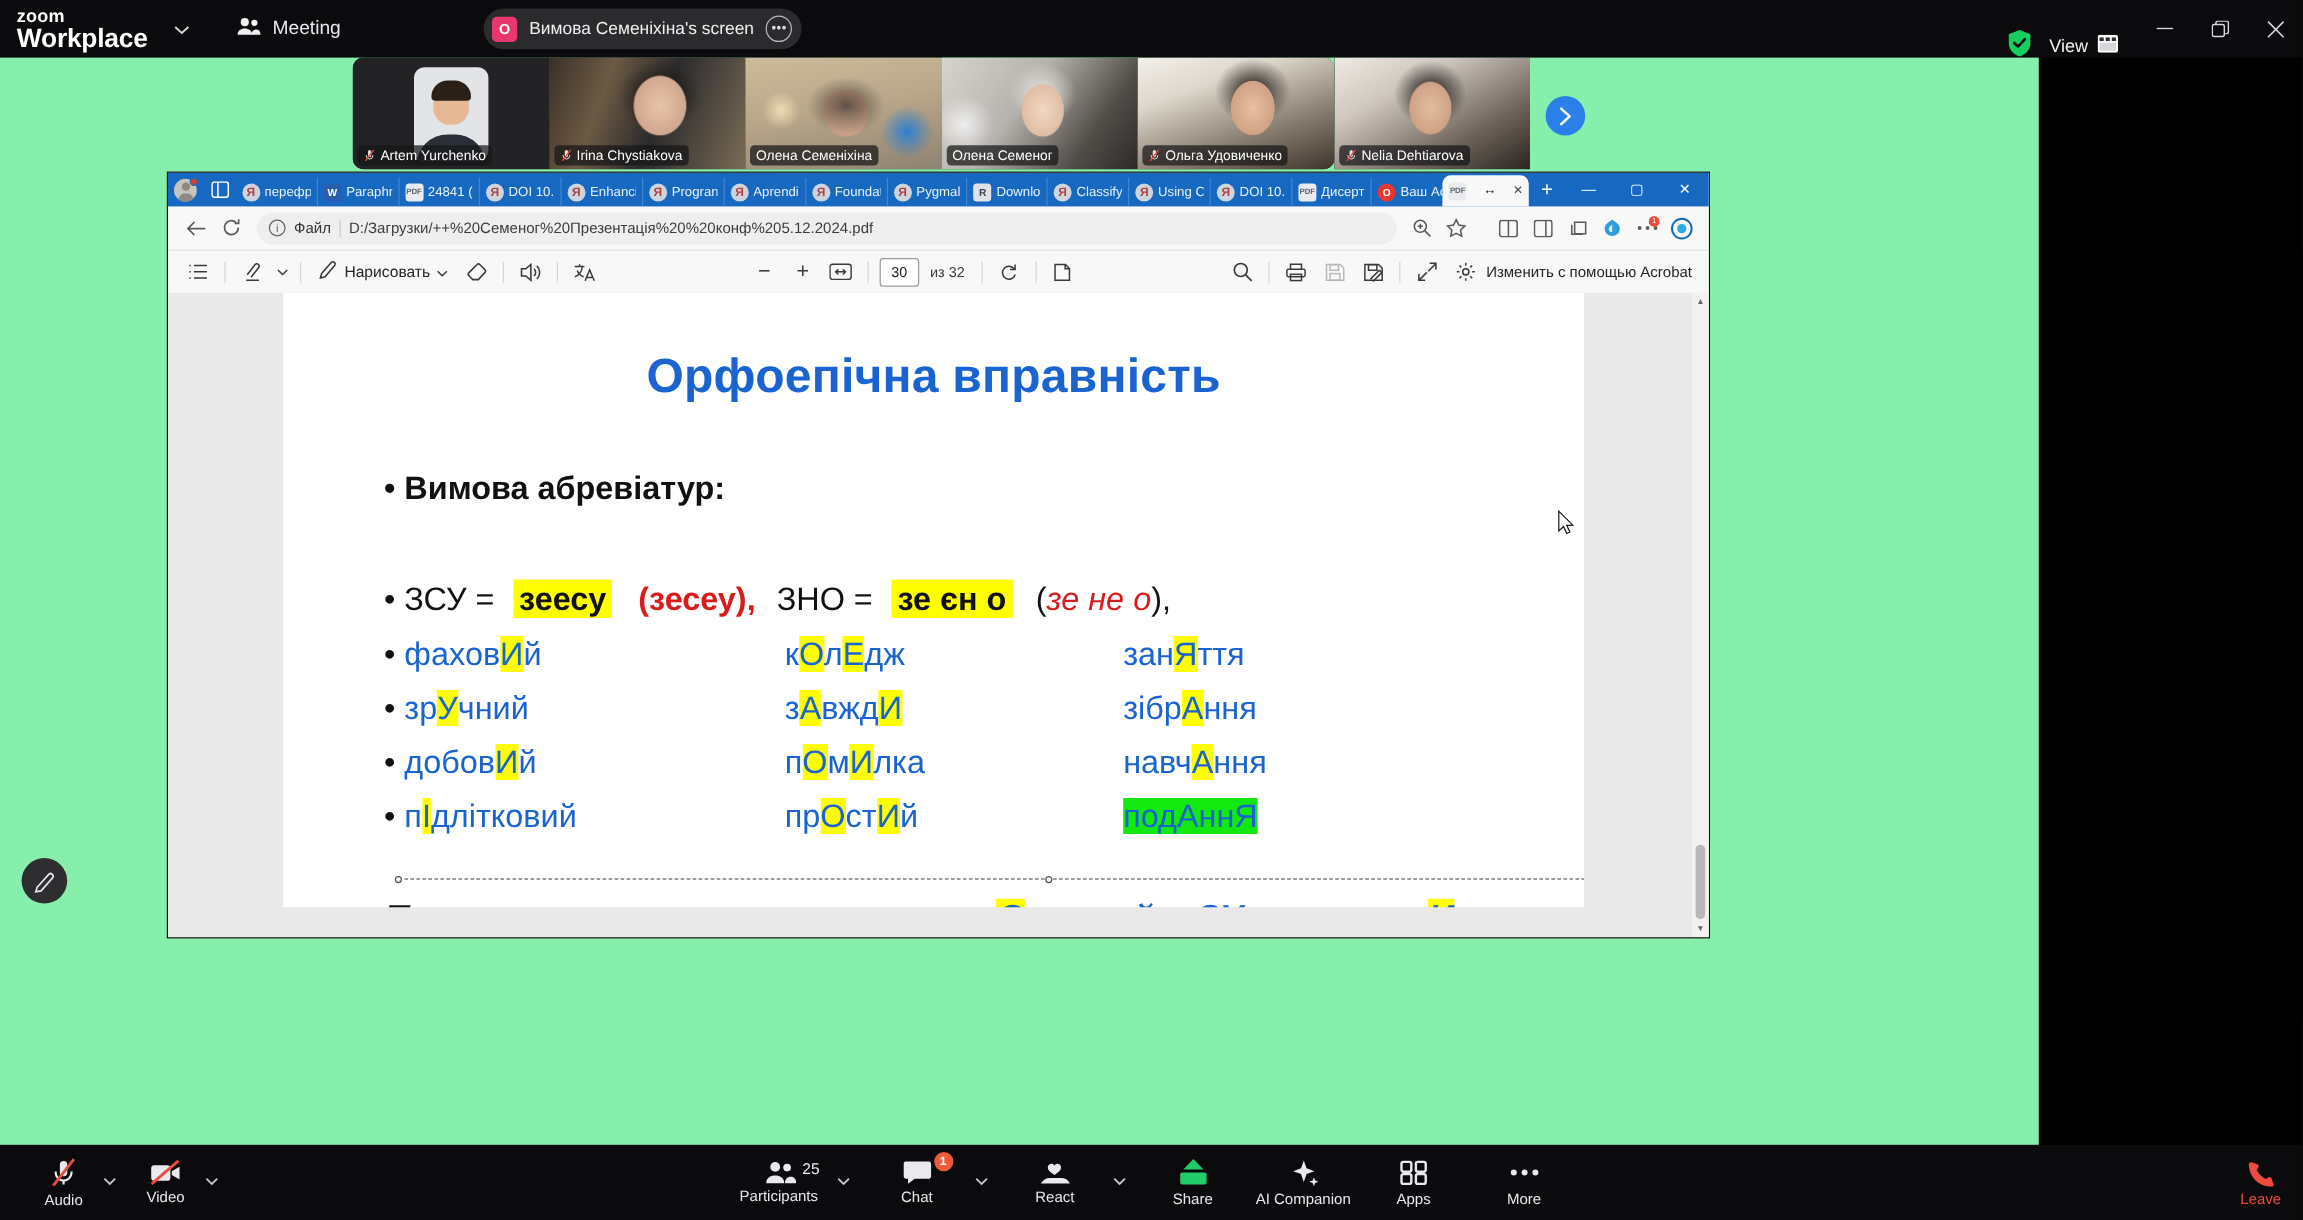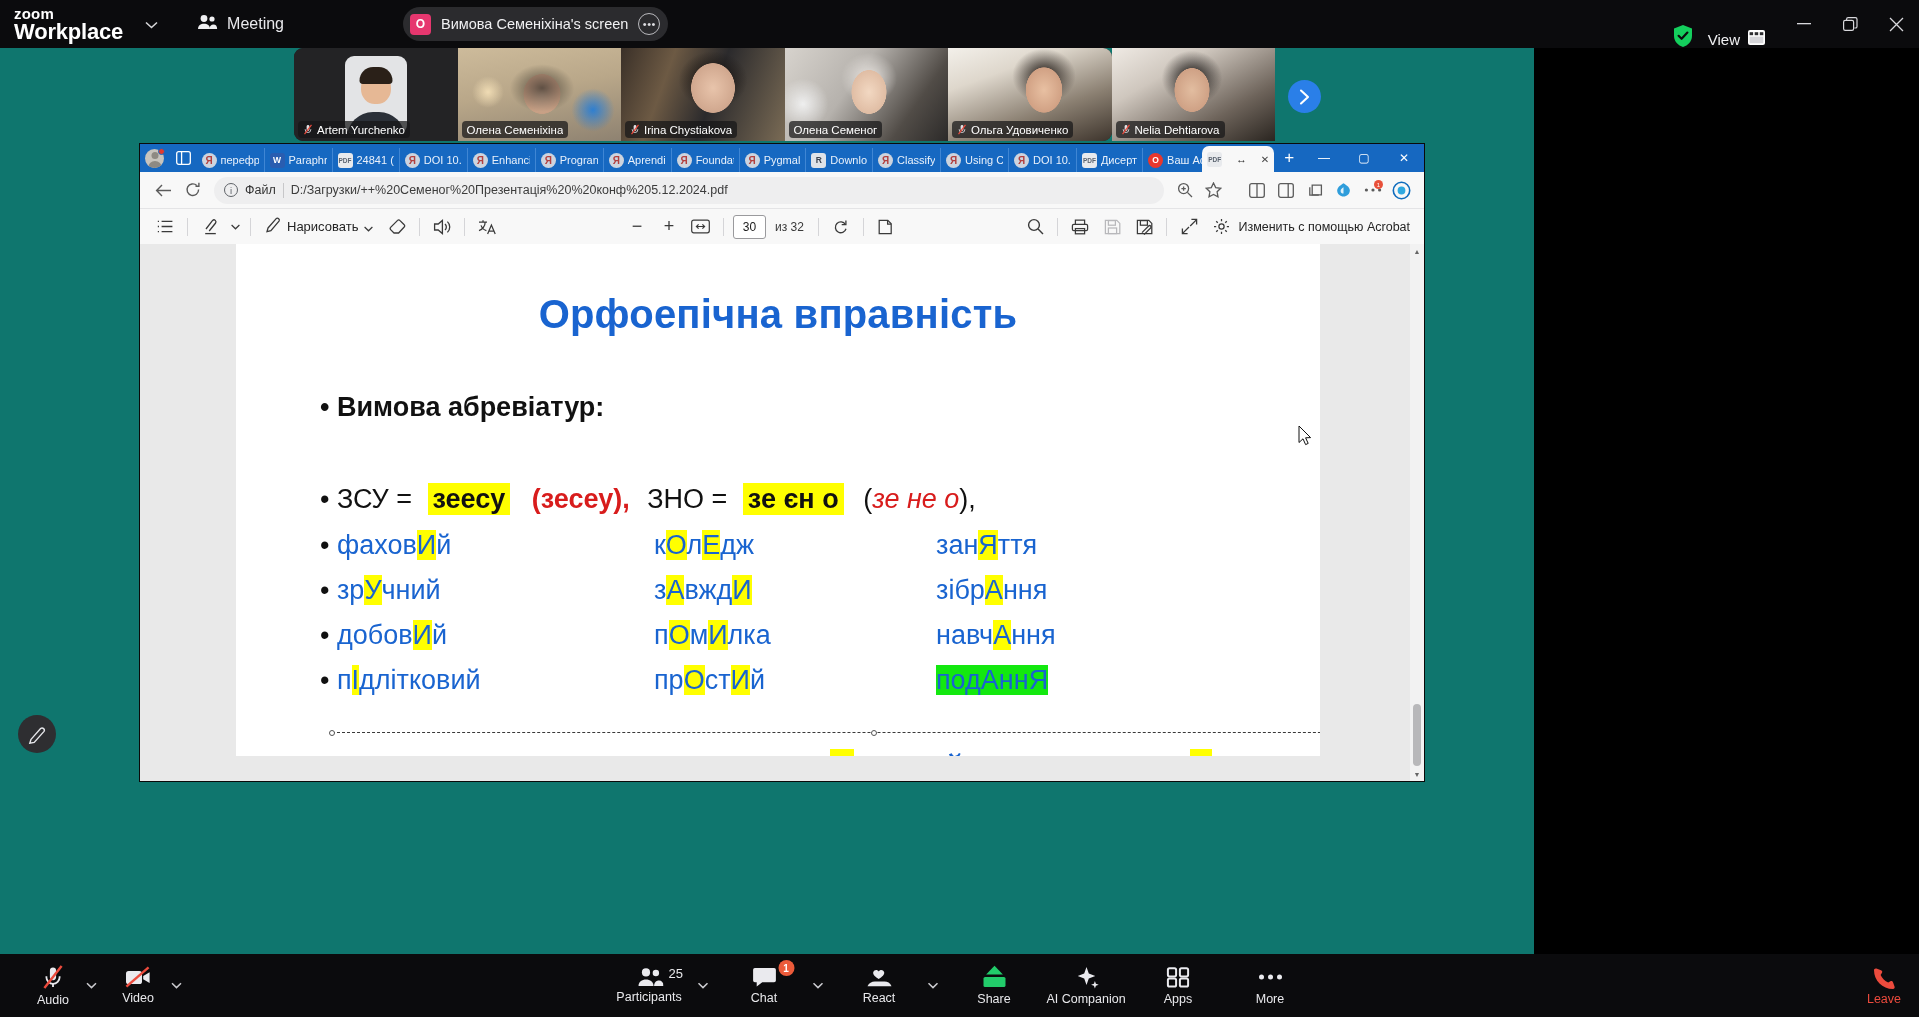--- a/index.html
+++ b/index.html
@@ -2,21 +2,21 @@
 <html><head>
 <meta charset="utf-8">
 <style>
   * { box-sizing: border-box; margin: 0; padding: 0; }
   html, body {
     width: 1919px; height: 1017px;
     background: #000;
     font-family: "Liberation Sans", sans-serif;
     overflow: hidden;
   }
-  #root { position: relative; width: 1534px; height: 1017px; background: #0f766e; border-radius: 25px; }
+  #root { position: relative; width: 1699px; height: 1017px; background: #86efac; border-radius: 25px; }
 
   
   .zoom-topbar {
     position: absolute; left: 0; top: 0; width: 1919px; height: 48px;
     background: #0b0b0d; display: flex; align-items: center;
   }
   .zm-logo { margin-left: 14px; line-height: 1.0; color: #fff; }
   .zm-logo .l1 { font-size: 15px; font-weight: 700; letter-spacing: .2px; }
   .zm-logo .l2 { font-size: 22px; font-weight: 700; letter-spacing: -.2px; }
   .zm-caret {
@@ -303,44 +303,44 @@
           <path d="M5 1.2a1.5 1.5 0 0 1 1.5 1.5v3.4A1.5 1.5 0 0 1 5 7.6 1.5 1.5 0 0 1 3.5 6.1V2.7A1.5 1.5 0 0 1 5 1.2z" fill="#e0e0e4"></path>
           <path d="M2 5.6v.7a3 3 0 0 0 6 0v-.7" stroke="#e0e0e4" stroke-width="0.9" fill="none"></path>
           <path d="M1.2 11 L8.8 1" stroke="#ef4b3d" stroke-width="1.3"></path>
         </svg>
         <span class="nm">Artem Yurchenko</span>
       </div>
     </div>
 
     <div class="tile">
       <div class="bg" style="background:
+          radial-gradient(ellipse 30px 34px at 92px 40px, #e8c4ab 0%, #d0a78e 72%, transparent 74%),
+          radial-gradient(ellipse 48px 40px at 92px 32px, #15100d, transparent 72%),
+          linear-gradient(110deg,#3a3028 0%,#6d5a44 28%,#2b2a2c 55%,#7a6b55 100%)">
+      </div>
+      <div class="namebar">
+        <svg class="micoff" viewBox="0 0 10 12">
+          <path d="M5 1.2a1.5 1.5 0 0 1 1.5 1.5v3.4A1.5 1.5 0 0 1 5 7.6 1.5 1.5 0 0 1 3.5 6.1V2.7A1.5 1.5 0 0 1 5 1.2z" fill="#e0e0e4"></path>
+          <path d="M2 5.6v.7a3 3 0 0 0 6 0v-.7" stroke="#e0e0e4" stroke-width="0.9" fill="none"></path>
+          <path d="M1.2 11 L8.8 1" stroke="#ef4b3d" stroke-width="1.3"></path>
+        </svg>
+        <span class="nm">Irina Chystiakova</span>
+      </div>
+    </div>
+
+    <div class="tile">
+      <div class="bg" style="background:
           radial-gradient(ellipse 46px 34px at 84px 40px, rgba(0,0,0,.55), transparent 70%),
           radial-gradient(ellipse 26px 28px at 84px 46px, #d8b79d 0%, #c79f84 70%, transparent 72%),
           radial-gradient(circle 22px at 30px 44px, #f0dcb4, transparent 72%),
           radial-gradient(circle 30px at 135px 62px, #2f7fd0, transparent 72%),
           linear-gradient(170deg,#cdbb9b 0%,#b9a789 45%,#8e8271 100%)">
       </div>
       <div class="namebar">
         <span class="nm">Олена Семеніхіна</span>
-      </div>
-    </div>
-
-    <div class="tile">
-      <div class="bg" style="background:
-          radial-gradient(ellipse 30px 34px at 92px 40px, #e8c4ab 0%, #d0a78e 72%, transparent 74%),
-          radial-gradient(ellipse 48px 40px at 92px 32px, #15100d, transparent 72%),
-          linear-gradient(110deg,#3a3028 0%,#6d5a44 28%,#2b2a2c 55%,#7a6b55 100%)">
-      </div>
-      <div class="namebar">
-        <svg class="micoff" viewBox="0 0 10 12">
-          <path d="M5 1.2a1.5 1.5 0 0 1 1.5 1.5v3.4A1.5 1.5 0 0 1 5 7.6 1.5 1.5 0 0 1 3.5 6.1V2.7A1.5 1.5 0 0 1 5 1.2z" fill="#e0e0e4"></path>
-          <path d="M2 5.6v.7a3 3 0 0 0 6 0v-.7" stroke="#e0e0e4" stroke-width="0.9" fill="none"></path>
-          <path d="M1.2 11 L8.8 1" stroke="#ef4b3d" stroke-width="1.3"></path>
-        </svg>
-        <span class="nm">Irina Chystiakova</span>
       </div>
     </div>
 
     <div class="tile active">
       <div class="bg" style="background:
           radial-gradient(ellipse 24px 30px at 84px 44px, #f2d8c2 0%, #e0bda4 72%, transparent 74%),
           radial-gradient(ellipse 40px 36px at 84px 30px, #e8e4e0, transparent 70%),
           radial-gradient(circle 34px at 18px 56px, #efefef, transparent 75%),
           linear-gradient(125deg,#d7d3cd 0%,#b6b2ad 40%,#514c47 75%,#2c2a29 100%)">
       </div>

